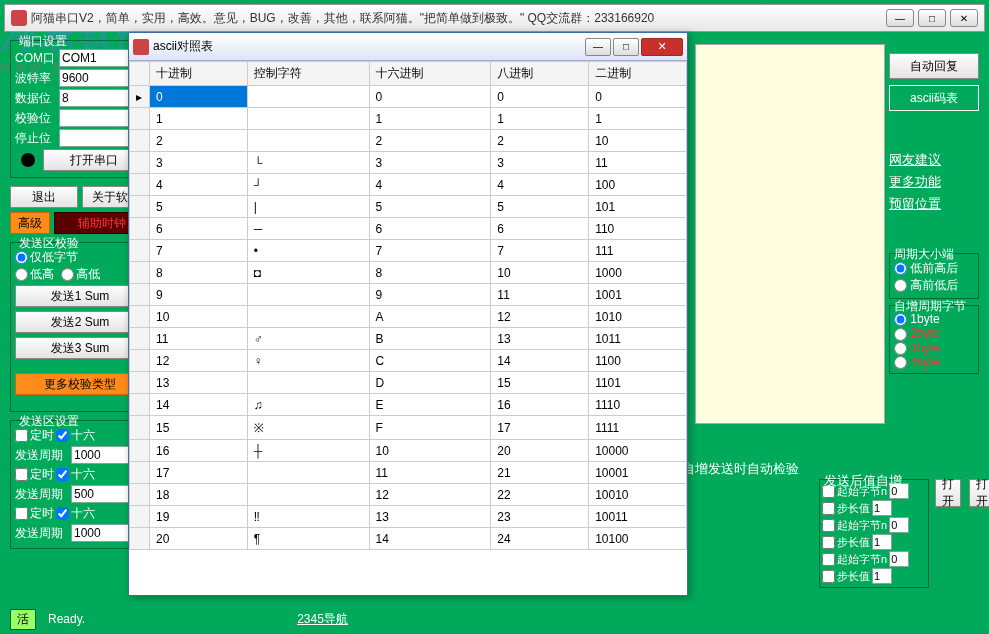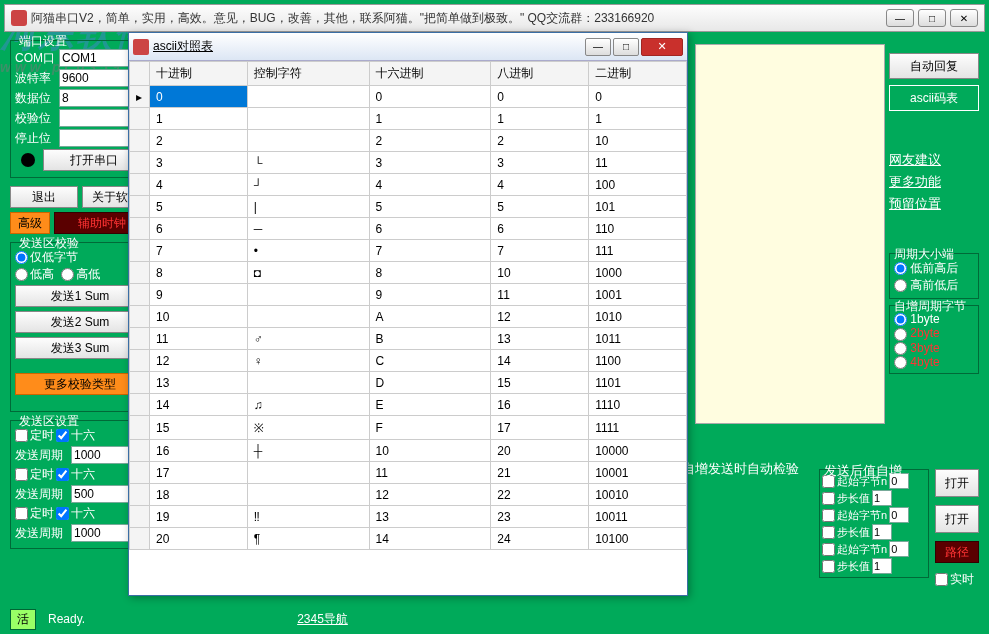--- a/index.html
+++ b/index.html
@@ -33,21 +33,21 @@
 .yellow-area { position: absolute; top: 44px; right: 104px; width: 190px; height: 380px; background: #fffde0; border: 1px solid #aaa; }
 
 .statusbar { position: absolute; bottom: 4px; left: 4px; right: 4px; height: 22px; background: #00aa5a; display: flex; align-items: center; padding: 0 6px; gap: 12px; }
 .statusbar .live { background: #9f6; padding: 1px 6px; border: 1px solid #063; }
 .statusbar a { color: #fff; text-decoration: underline; }
 
 
 .dialog { position: absolute; top: 32px; left: 128px; width: 560px; height: 564px; background: #f0f0f0; border: 1px solid #3a6ea5; box-shadow: 2px 2px 8px rgba(0,0,0,0.3); display: flex; flex-direction: column; }
 .dlg-title { height: 28px; background: linear-gradient(#fff,#dce6f4); display: flex; align-items: center; padding: 0 4px; border-bottom: 1px solid #aac; }
 .dlg-title .icon { width: 16px; height: 16px; background: #c44; border-radius: 2px; margin-right: 4px; }
-.dlg-title span { flex: 1; font-size: 12px; text-decoration: underline; }
+.dlg-title span { flex: 1; font-size: 12px; }
 .dlg-close { width: 42px; height: 18px; background: #c9302c; color: #fff; border: 1px solid #a02622; border-radius: 2px; font-size: 11px; display: flex; align-items: center; justify-content: center; cursor: pointer; }
 .dlg-min { width: 26px; height: 18px; background: linear-gradient(#fff,#ddd); border: 1px solid #888; border-radius: 2px; font-size: 10px; display: flex; align-items: center; justify-content: center; cursor: pointer; margin-right: 2px; }
 .grid { flex: 1; overflow-y: auto; background: #fff; }
 table { border-collapse: collapse; width: 100%; font-size: 12px; }
 th, td { border: 1px solid #ccc; padding: 3px 6px; text-align: left; height: 22px; }
 th { background: #f4f4f4; font-weight: normal; }
 .rowhead { width: 20px; background: #f4f4f4; }
 td.sel { background: #0078d7; color: #fff; }
 
 .auto-inc-area { position: absolute; bottom: 46px; right: 10px; width: 280px; }
@@ -213,21 +213,21 @@
               <input type="text" value="0" style="">
             </div>
   <div class="pair-box">
               <input type="checkbox" style="">
               <span>步长值</span>
               <input type="text" value="1" style="">
             </div>
           </div>
       </div>
     </div>
-    <div style="width:50px;padding-left:6px;display:flex;flex-direction:column;gap:8px">
+    <div style="width:50px;padding-left:6px;display:flex;flex-direction:row;gap:8px">
       <button class="btn" style="height:28px">打开</button>
       <button class="btn" style="height:28px">打开</button>
       <button class="btn darkred" style="height:22px">路径</button>
       <div class="chk-row">
           <input type="checkbox" style="">
           <span>实时</span>
         </div>
     </div>
   </div>
 </div>

